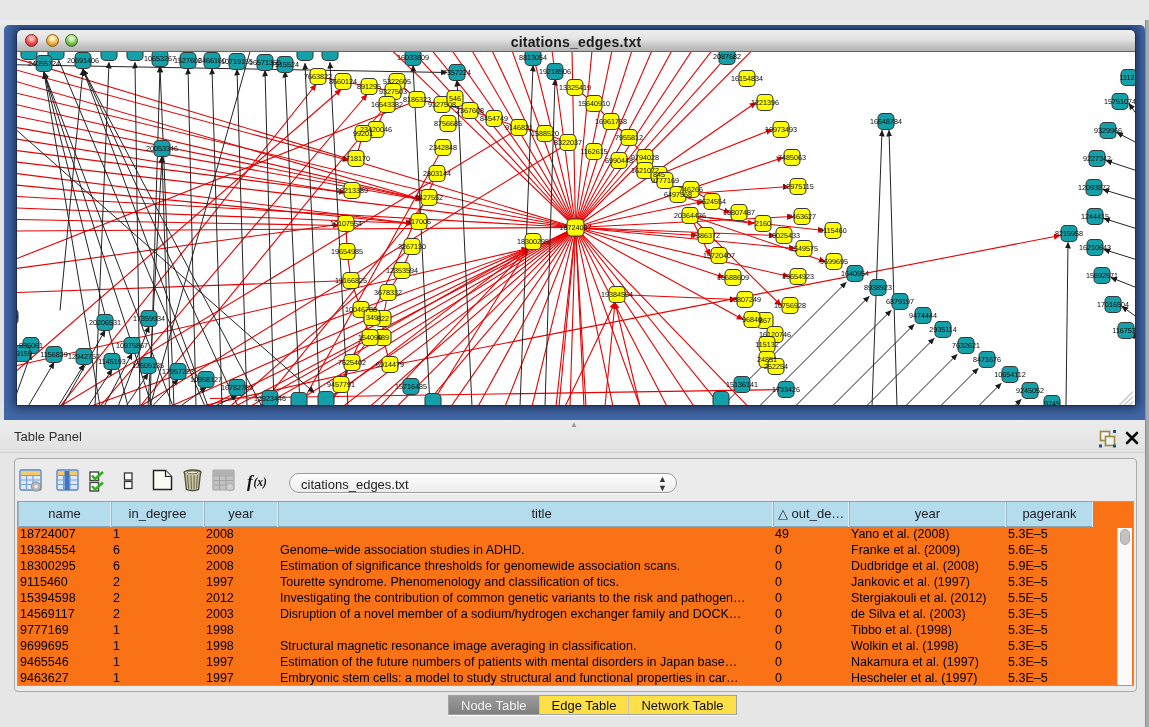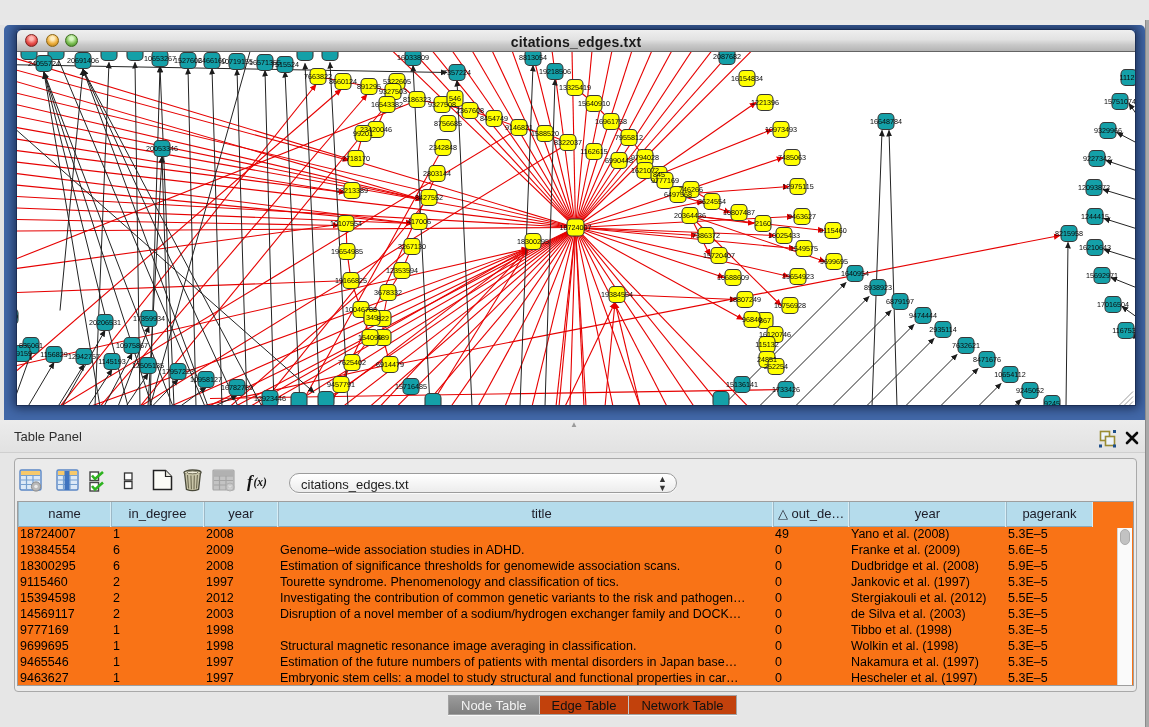--- a/index.html
+++ b/index.html
@@ -27,21 +27,21 @@
 #tbl { position:absolute; left:17px; top:481px; width:1117px; height:185px; background:#f97316; border:1px solid #9e9e9e; overflow:hidden; }
 #thead { position:absolute; left:0; top:0; width:1075px; height:25px; background:#b5dcec; border-bottom:1px solid #89a9bb; }
 .hc { position:absolute; top:0; height:25px; font-size:13px; color:#1c1c28; text-align:center; line-height:24px; border-right:1px solid #d8edf5; border-left:1px solid #9cb8c6; }
 .hl { text-align:left; padding-left:4px; }
 #tbody { position:absolute; left:0; top:25px; width:1117px; }
 .tr { position:relative; height:16px; }
 .c { position:absolute; top:0; height:16px; font-size:12.5px; color:#000; white-space:nowrap; overflow:hidden; line-height:15px; }
 #vsb { position:absolute; right:1px; top:26px; width:15px; height:158px; background:#fafafa; border-left:1px solid #d5d5d5; }
 #vsb .th { position:absolute; left:2px; top:1px; width:10px; height:16px; background:#c2c2c2; border-radius:5px; border:1px solid #ababab; }
 #tabs { position:absolute; left:448px; top:675px; height:20px; display:flex; border:1px solid #a2a2a2; border-radius:0; overflow:hidden; box-shadow:0 1px 0 rgba(255,255,255,.7); }
-.tab { font-size:13px; padding:0 12px; line-height:19px; background:#c2410c; color:#111; border-left:1px solid #c4c4c4; }
+.tab { font-size:13px; padding:0 12px; line-height:19px; background:#fde047; color:#111; border-left:1px solid #c4c4c4; }
 .tab.sel { background:linear-gradient(180deg,#9b9b9b,#7f7f7f); color:#f3f3f3; border-left:none; }
 #mem { position:absolute; right:42px; top:708px; font-size:12.5px; color:#222; }
 #memdot { position:absolute; right:19px; top:707px; width:15px; height:15px; border-radius:50%; background:#35c435; border:1.5px solid #1e7a1e; }
 </style></head>
 <body>
 <div id="app">
  <div id="topstrip"></div>
  <div id="frame">
       <div style="position:absolute;left:13px;top:5px;width:1118px;height:375px;box-shadow:0 0 10px 3px rgba(12,24,52,.75);"></div>
     </div>

